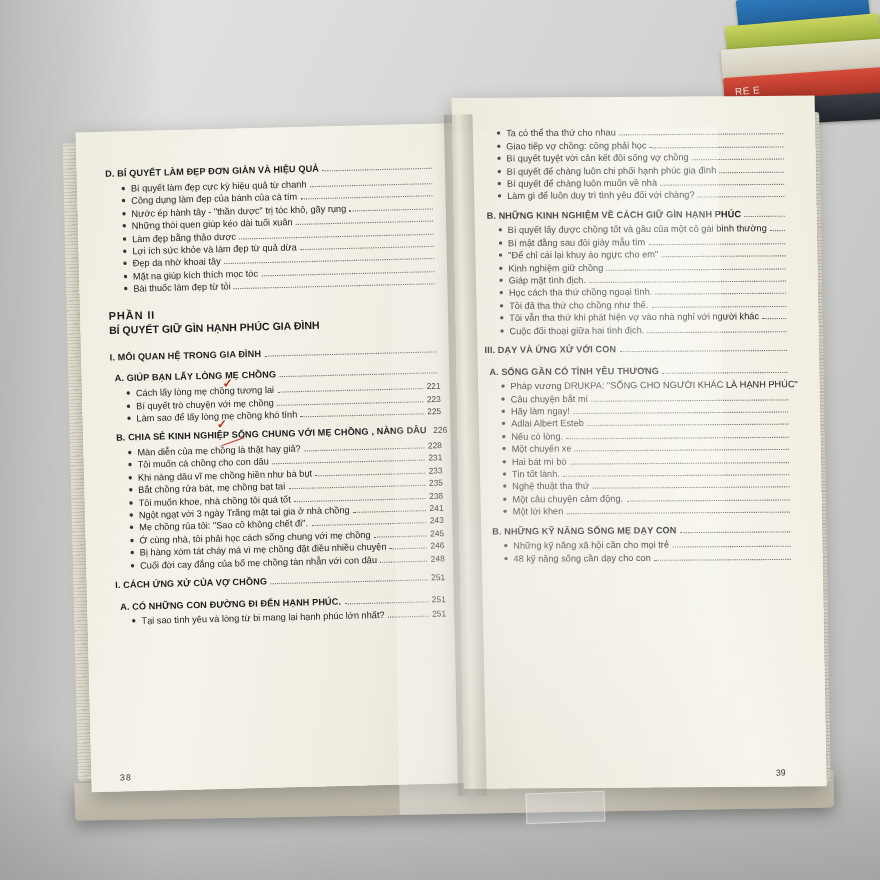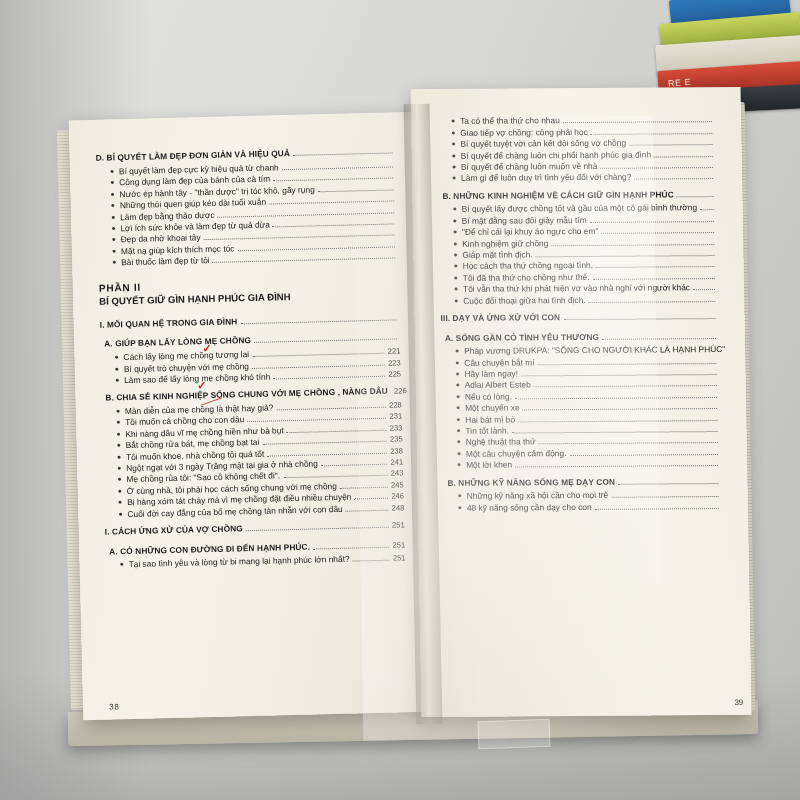--- a/index.html
+++ b/index.html
@@ -60,21 +60,21 @@
   .bullet{width:9px;flex:0 0 9px;color:#333;font-size:7px;line-height:1;position:relative;top:-1px;}
   .txt{white-space:nowrap;}
   .dots{flex:1 1 auto;border-bottom:1px dotted #6d6d6d;margin:0 3px 2px 3px;height:6px;}
   .pg{flex:0 0 auto;font-size:7.6px;color:#222;}
   .item{margin-left:14px;}
 
   .phan{font-weight:bold;font-size:10px;letter-spacing:.8px;margin-top:16px;}
   .phan-sub{font-weight:bold;font-size:9.6px;margin:3px 0 8px 0;}
 
   .folio{position:absolute;left:26px;bottom:8px;font-size:8px;color:#333;letter-spacing:1px;}
-  .folio-r{position:absolute;right:8px;bottom:8px;font-size:8px;color:#333;}
+  .folio-r{position:absolute;right:37px;bottom:8px;font-size:8px;color:#333;}
 
   
   .pen{position:absolute;color:#c02a22;font-size:11px;font-weight:bold;pointer-events:none;}
   .pen-line{position:absolute;background:#c02a22;height:1px;opacity:.85;}
 
   
   .edge-left{position:absolute;left:6px;top:52px;width:16px;height:580px;
     transform:rotate(-1.4deg);
     background:repeating-linear-gradient(180deg,#e9e5d8 0 2px,#d6d0bf 2px 3px);
     box-shadow:inset -2px 0 3px rgba(0,0,0,.12);border-radius:2px 0 0 2px;}

